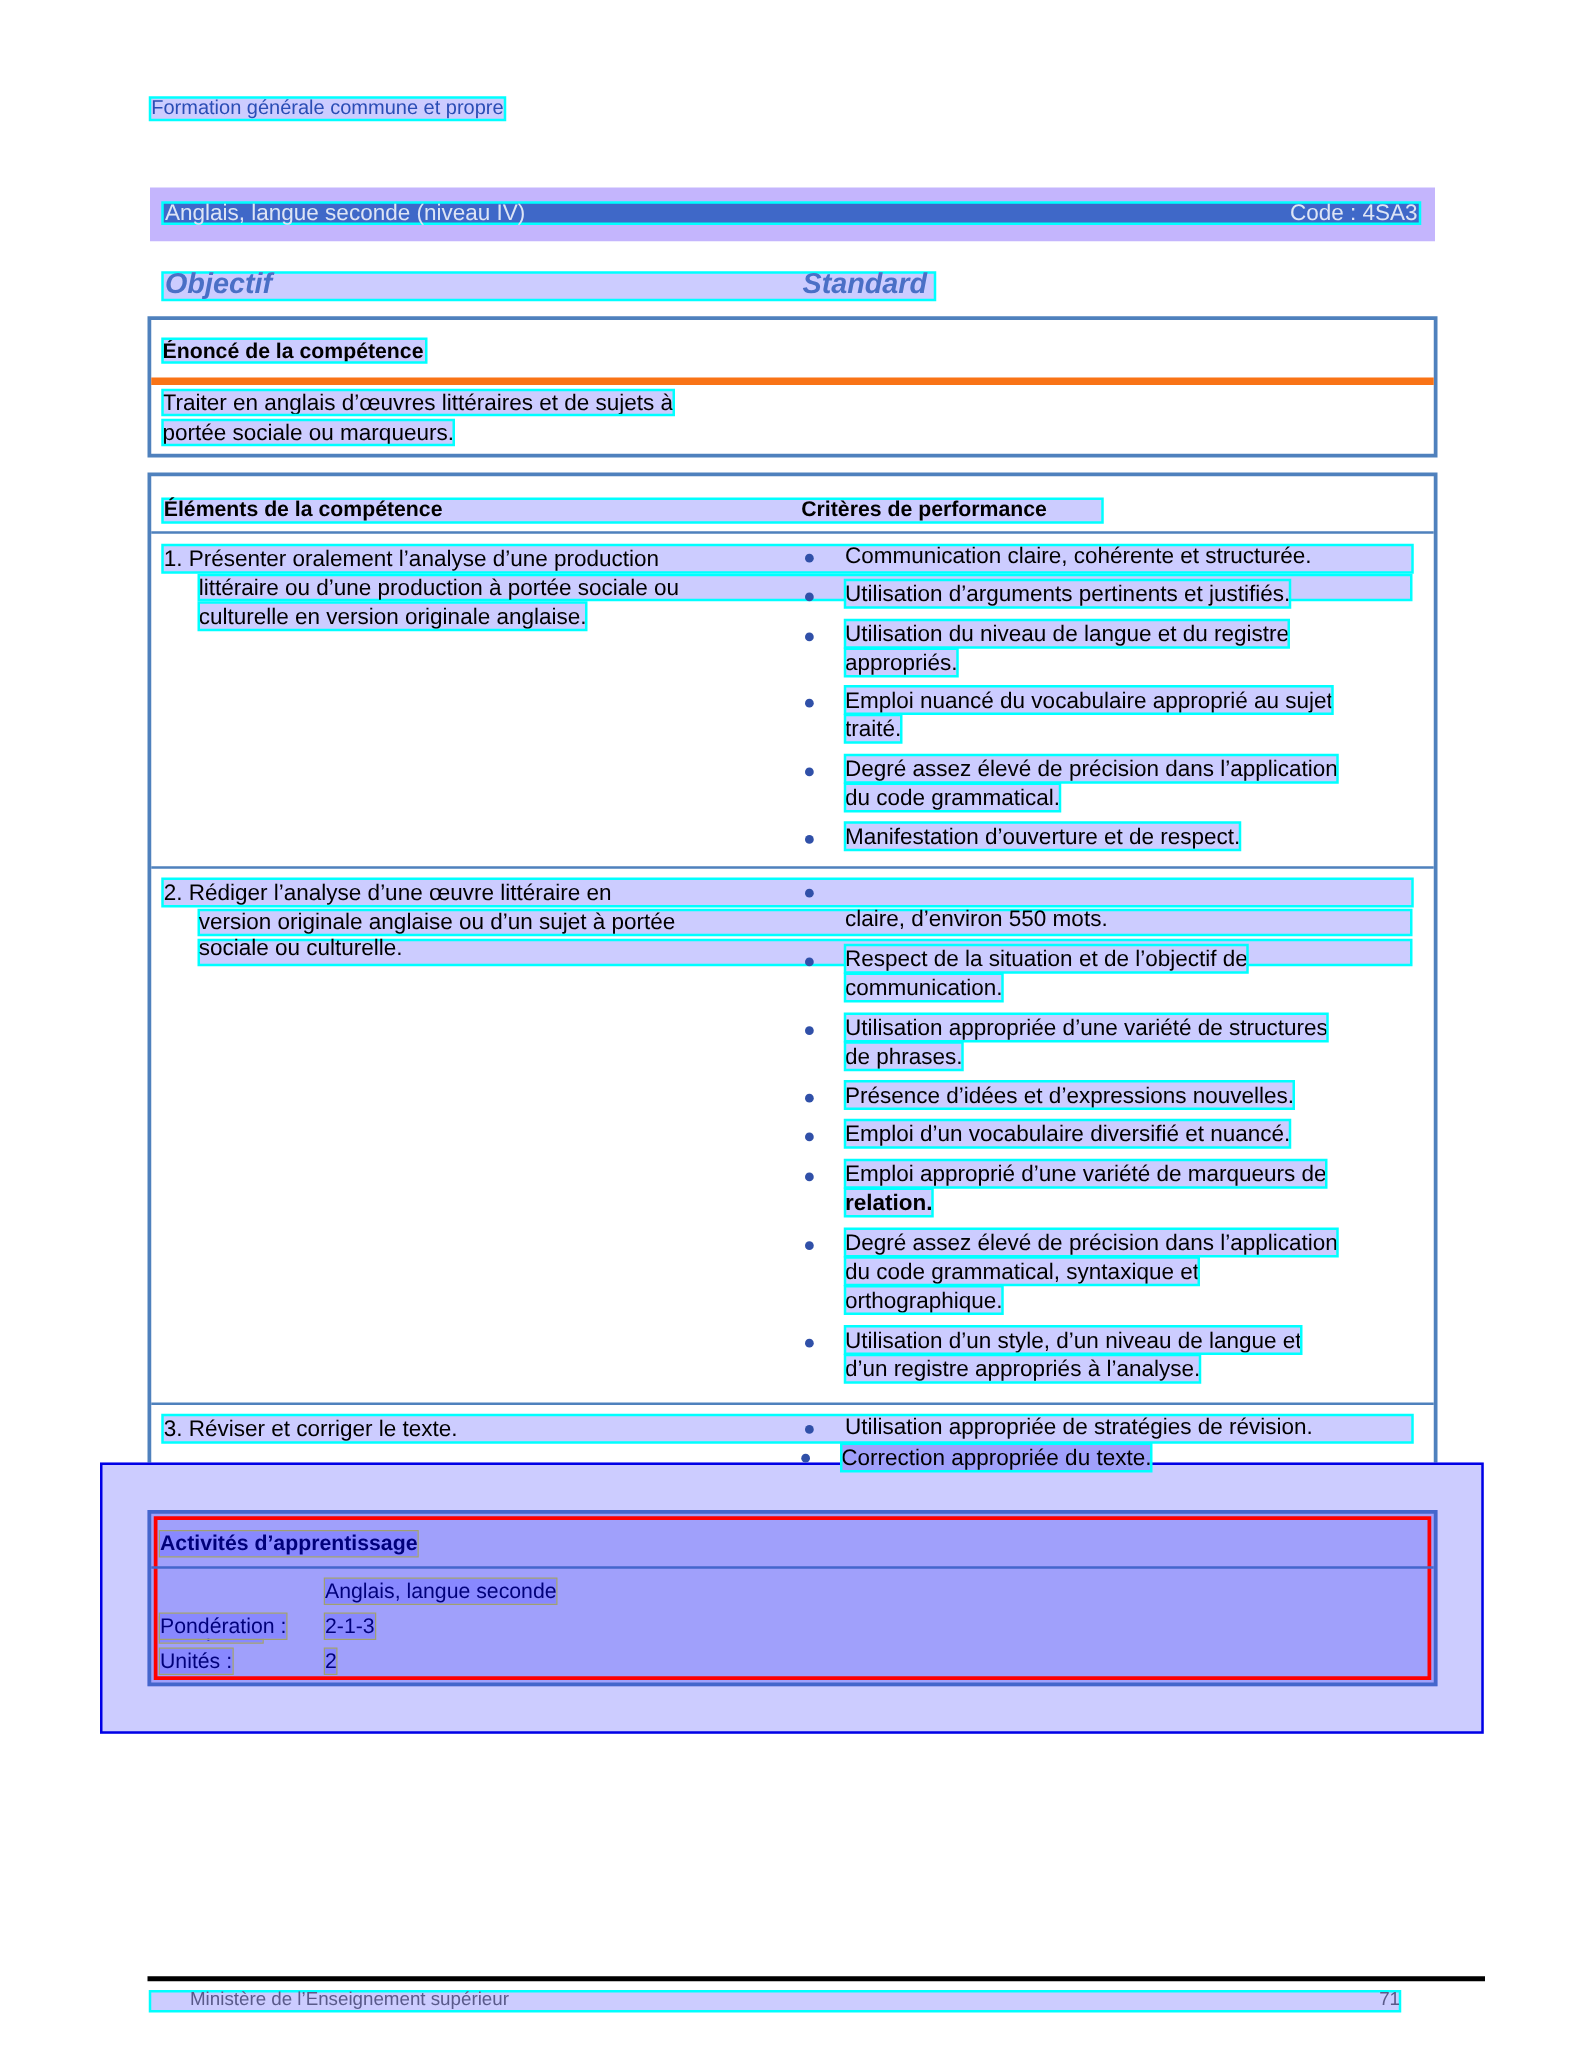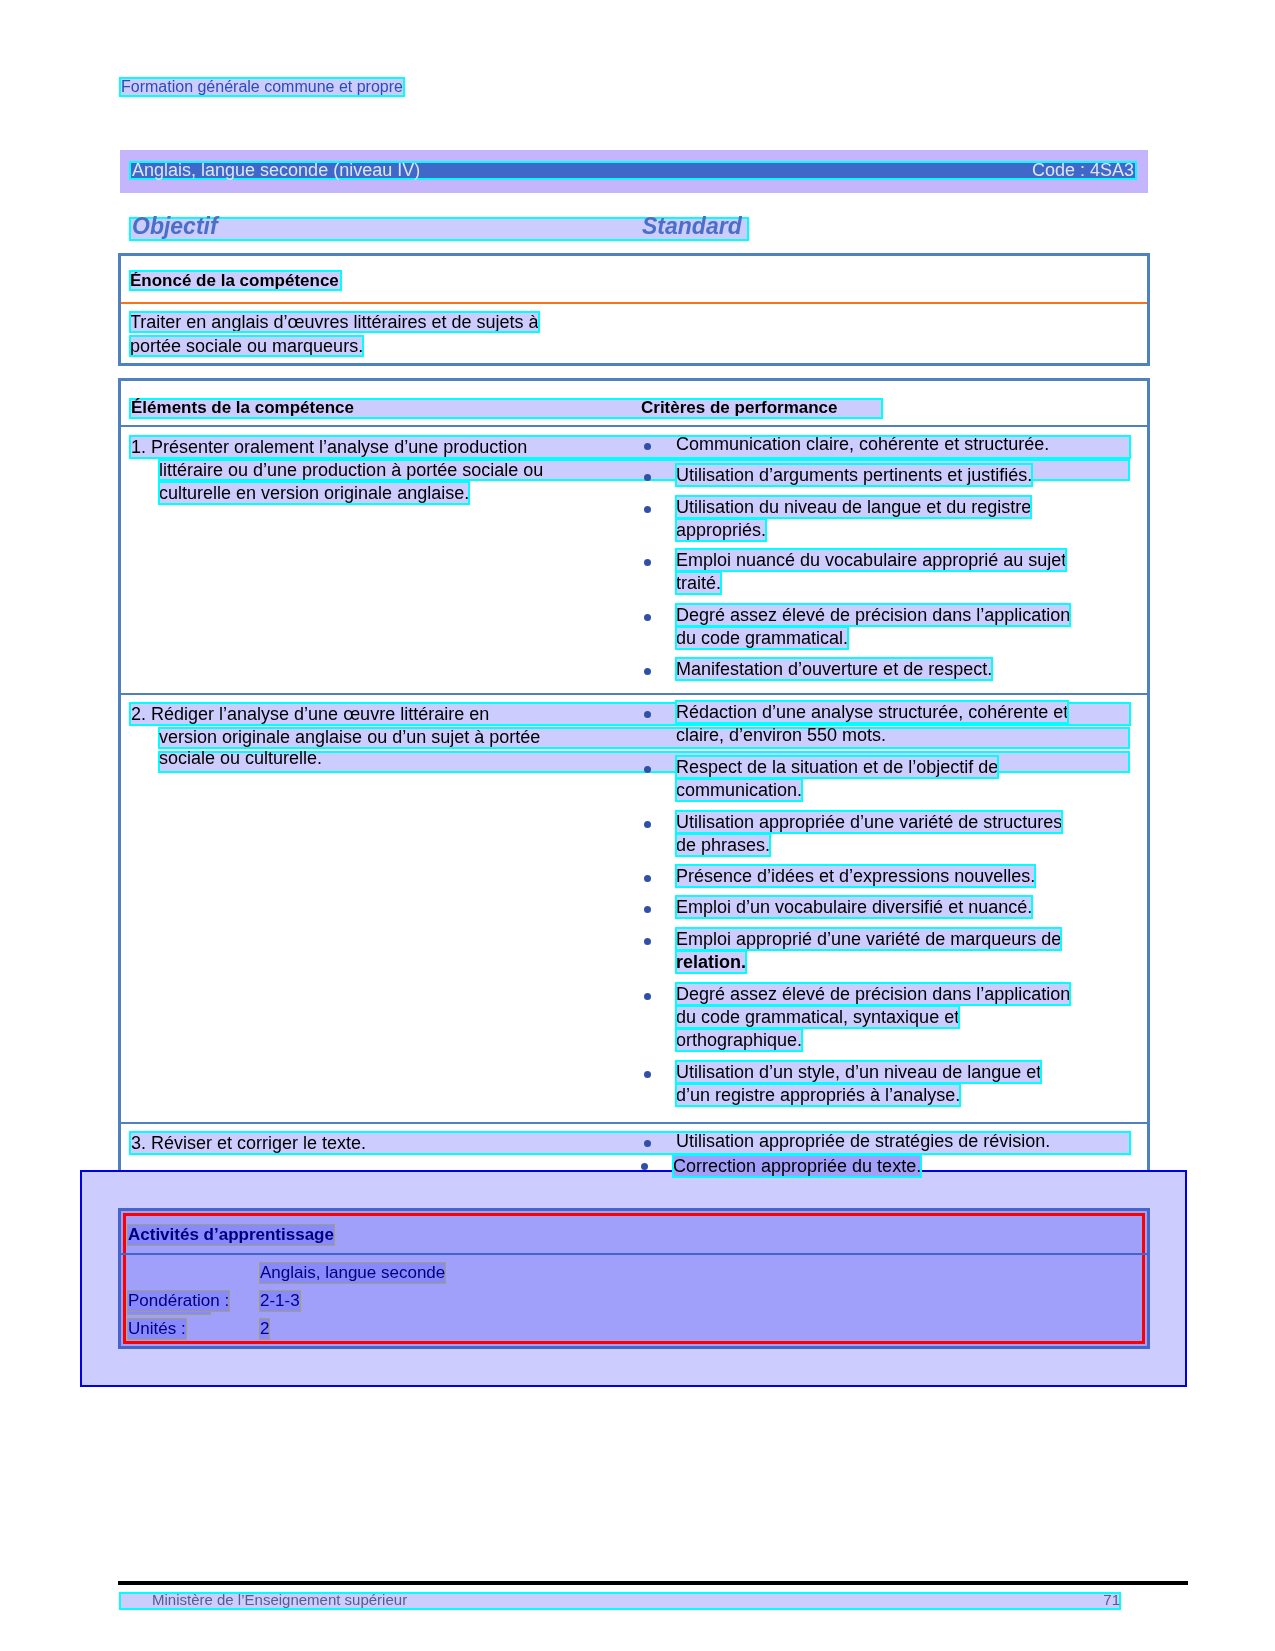--- a/index.html
+++ b/index.html
@@ -10,21 +10,21 @@
   .running-head{left:120px;top:78px;font-size:16px;color:#2a4db5;line-height:18px;padding:0 1px;}
   .title-bar{left:120px;top:150px;width:1028px;height:43px;background:#c4b5fd;}
   .title-inner{position:absolute;left:10px;top:12px;width:1006px;height:17px;background:#3f68c8;outline:2px solid #00ffff;outline-offset:-1px;}
   .title-left{position:absolute;left:2px;top:-2px;font-size:18px;color:#dde4f5;line-height:20px;}
   .title-right{position:absolute;right:2px;top:-2px;font-size:18px;color:#dde4f5;line-height:20px;}
   .obj-row{left:130px;top:218px;width:618px;height:22px;}
   .obj{position:absolute;left:2px;top:-6px;font-size:23px;font-weight:bold;font-style:italic;color:#4a6fc6;line-height:28px;}
   .std{position:absolute;left:512px;top:-6px;font-size:23px;font-weight:bold;font-style:italic;color:#4a6fc6;line-height:28px;}
   .box{border:3px solid #4f81bd;background:#fff;box-sizing:border-box;}
   .enonce{left:118px;top:253px;width:1032px;height:113px;}
-  .enonce .hdr{position:absolute;left:0;top:0;right:0;height:46px;border-bottom:2px solid #f97316;text-align:center;}
+  .enonce .hdr{position:absolute;left:0;top:0;right:0;height:46px;border-bottom:6px solid #f97316;text-align:center;}
   .bold-h{font-size:17px;font-weight:bold;color:#000;line-height:19px;}
   .txt{font-size:18px;line-height:24px;color:#000;}
   .elements{left:118px;top:378px;width:1032px;height:815px;}
   .el-hdr{position:absolute;left:0;right:0;top:0;height:44px;border-bottom:2px solid #4f81bd;}
   .row-sep{position:absolute;left:0;right:0;height:0;border-top:2px solid #4f81bd;}
   .item-line{position:absolute;font-size:18px;line-height:22px;white-space:nowrap;}
   .bullet{position:absolute;width:7px;height:7px;border-radius:50%;background:#3050a8;}
   .blue-region{left:80px;top:1170px;width:1107px;height:217px;background:#ccccff;border:2px solid #0000e6;box-sizing:border-box;}
   .act-box{left:118px;top:1208px;width:1032px;height:141px;background:#a0a0fb;border:3px solid #4466cc;box-sizing:border-box;}
   .act-red{position:absolute;left:2px;top:2px;right:2px;bottom:2px;border:3px solid #ff0000;}
@@ -92,21 +92,20 @@
   <div class="row-sep" style="top:312px;"></div>
 
   <div class="abs hl" style="left:9px;top:322px;width:1000px;height:22px;"></div>
   <span class="item-line" style="left:10px;top:322px;">2.  Rédiger l’analyse d’une œuvre littéraire en</span>
   <div class="abs hl" style="left:38px;top:347px;width:970px;height:20px;"></div>
   <span class="item-line" style="left:38px;top:345px;">version originale anglaise ou d’un sujet à portée</span>
   <div class="abs hl" style="left:38px;top:371px;width:970px;height:20px;"></div>
   <span class="item-line" style="left:38px;top:366px;">sociale ou culturelle.</span>
 
   <span class="bullet" style="left:523px;top:330px;"></span>
-  <span class="item-line hl" style="left:555px;top:320px;">Rédaction d’une analyse structurée, cohérente et</span>
   <span class="item-line" style="left:555px;top:343px;">claire, d’environ 550 mots.</span>
   <span class="bullet" style="left:523px;top:385px;"></span>
   <span class="item-line hl" style="left:555px;top:375px;">Respect de la situation et de l’objectif de</span>
   <span class="item-line hl" style="left:555px;top:398px;">communication.</span>
   <span class="bullet" style="left:523px;top:440px;"></span>
   <span class="item-line hl" style="left:555px;top:430px;">Utilisation appropriée d’une variété de structures</span>
   <span class="item-line hl" style="left:555px;top:453px;">de phrases.</span>
   <span class="bullet" style="left:523px;top:494px;"></span>
   <span class="item-line hl" style="left:555px;top:484px;">Présence d’idées et d’expressions nouvelles.</span>
   <span class="bullet" style="left:523px;top:525px;"></span>

